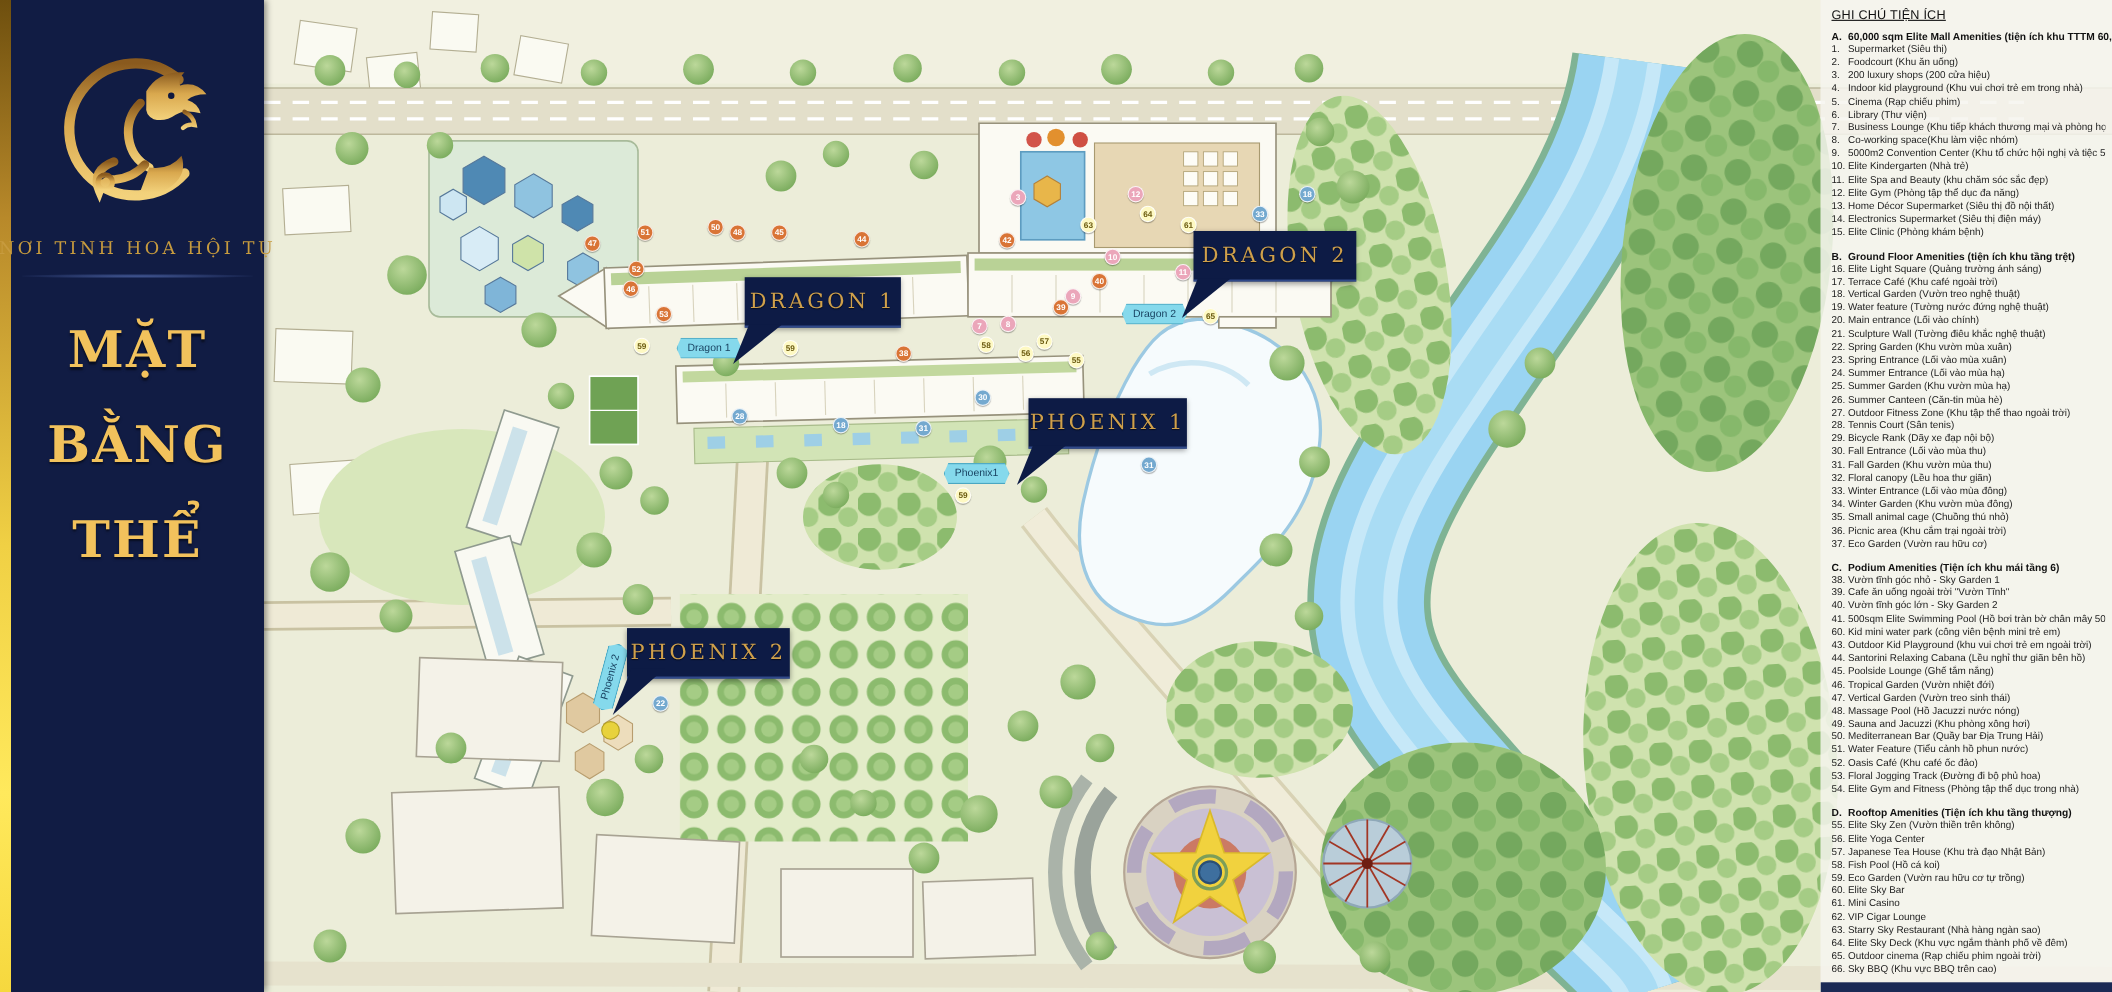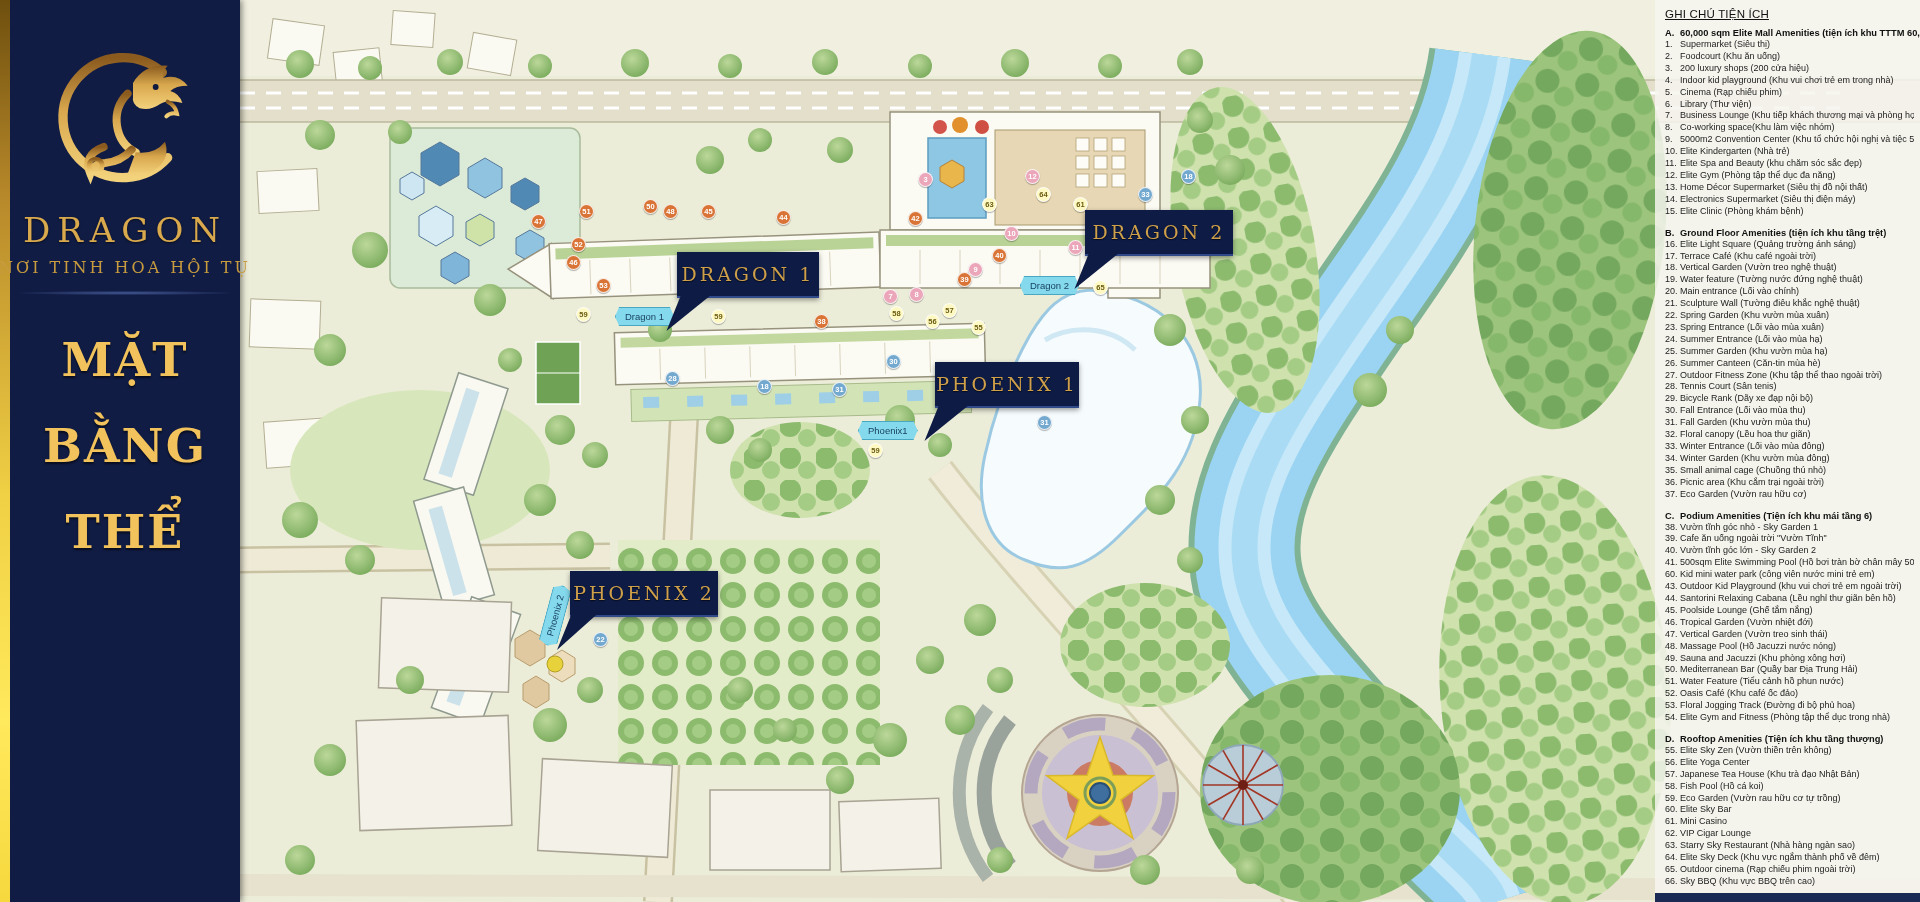--- a/index.html
+++ b/index.html
@@ -592,21 +592,21 @@
           <div class="l-item">
             <span class="n">40.</span>
             <span class="t">Vườn tĩnh góc lớn - Sky Garden 2</span>
           </div>
           <div class="l-item">
             <span class="n">41.</span>
             <span class="t">500sqm Elite Swimming Pool (Hồ bơi tràn bờ chân mây 500m2)</span>
           </div>
           <div class="l-item">
             <span class="n">60.</span>
-            <span class="t">Kid mini water park (công viên nước mini trẻ em)</span>
+            <span class="t">Kid mini water park (công viên bệnh mini trẻ em)</span>
           </div>
           <div class="l-item">
             <span class="n">43.</span>
             <span class="t">Outdoor Kid Playground (khu vui chơi trẻ em ngoài trời)</span>
           </div>
           <div class="l-item">
             <span class="n">44.</span>
             <span class="t">Santorini Relaxing Cabana (Lều nghỉ thư giãn bên hồ)</span>
           </div>
           <div class="l-item">
@@ -721,21 +721,20 @@
         </defs>
         <path d="M88 22 A45 45 0 1 0 92 86" fill="none" stroke="url(#gold)" stroke-width="7" stroke-linecap="round"></path>
         <path d="M66 30 q8 -14 26 -13 q-5 5 -3 9 q11 -3 18 6 q-9 0 -13 4 q7 2 9 9 q-11 -3 -17 1 q-7 5 -15 3 q-6 -3 -5 -9 z" fill="url(#gold)"></path>
         <circle cx="83" cy="33" r="2.2" fill="#10193f"></circle>
         <path d="M92 44 q6 3 7 9 q-5 -1 -8 2" fill="none" stroke="url(#gold)" stroke-width="3" stroke-linecap="round"></path>
         <path d="M62 38 q-10 10 -8 24 q2 14 14 20" fill="none" stroke="url(#gold)" stroke-width="6" stroke-linecap="round"></path>
         <path d="M68 82 q14 2 22 -8 q4 12 -6 20 q-10 8 -22 4" fill="url(#gold)"></path>
         <path d="M44 78 q-16 6 -10 20 q3 -8 11 -8 q12 -1 20 -10" fill="none" stroke="url(#gold)" stroke-width="6" stroke-linecap="round"></path>
         <circle cx="38" cy="92" r="5" fill="none" stroke="url(#gold)" stroke-width="3.5"></circle>
       </svg>
-      <div class="brand">DRAGON</div>
       <div class="tagline">NƠI TINH HOA HỘI TỤ</div>
       <div class="sb-divider"></div>
       <div class="sb-title">
         <span>MẶT</span>
         <span>BẰNG</span>
         <span>THỂ</span>
       </div>
     </div>
   </div>
 

